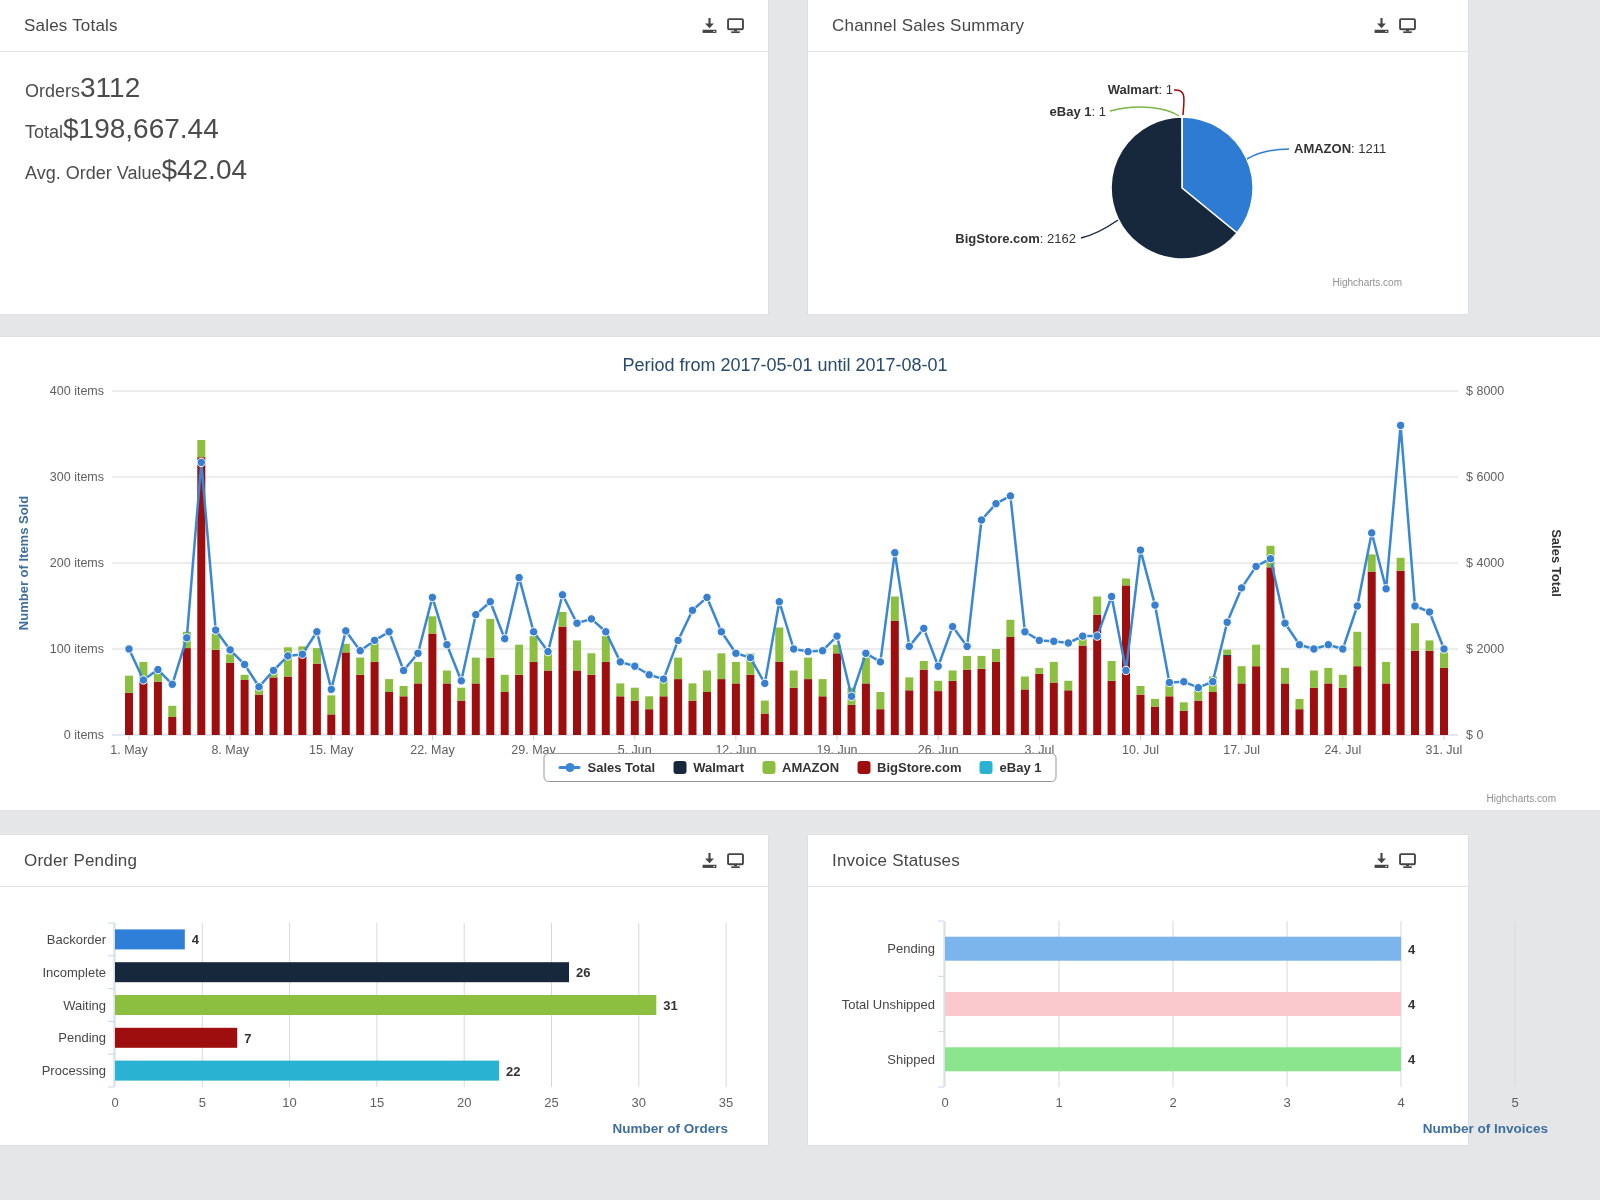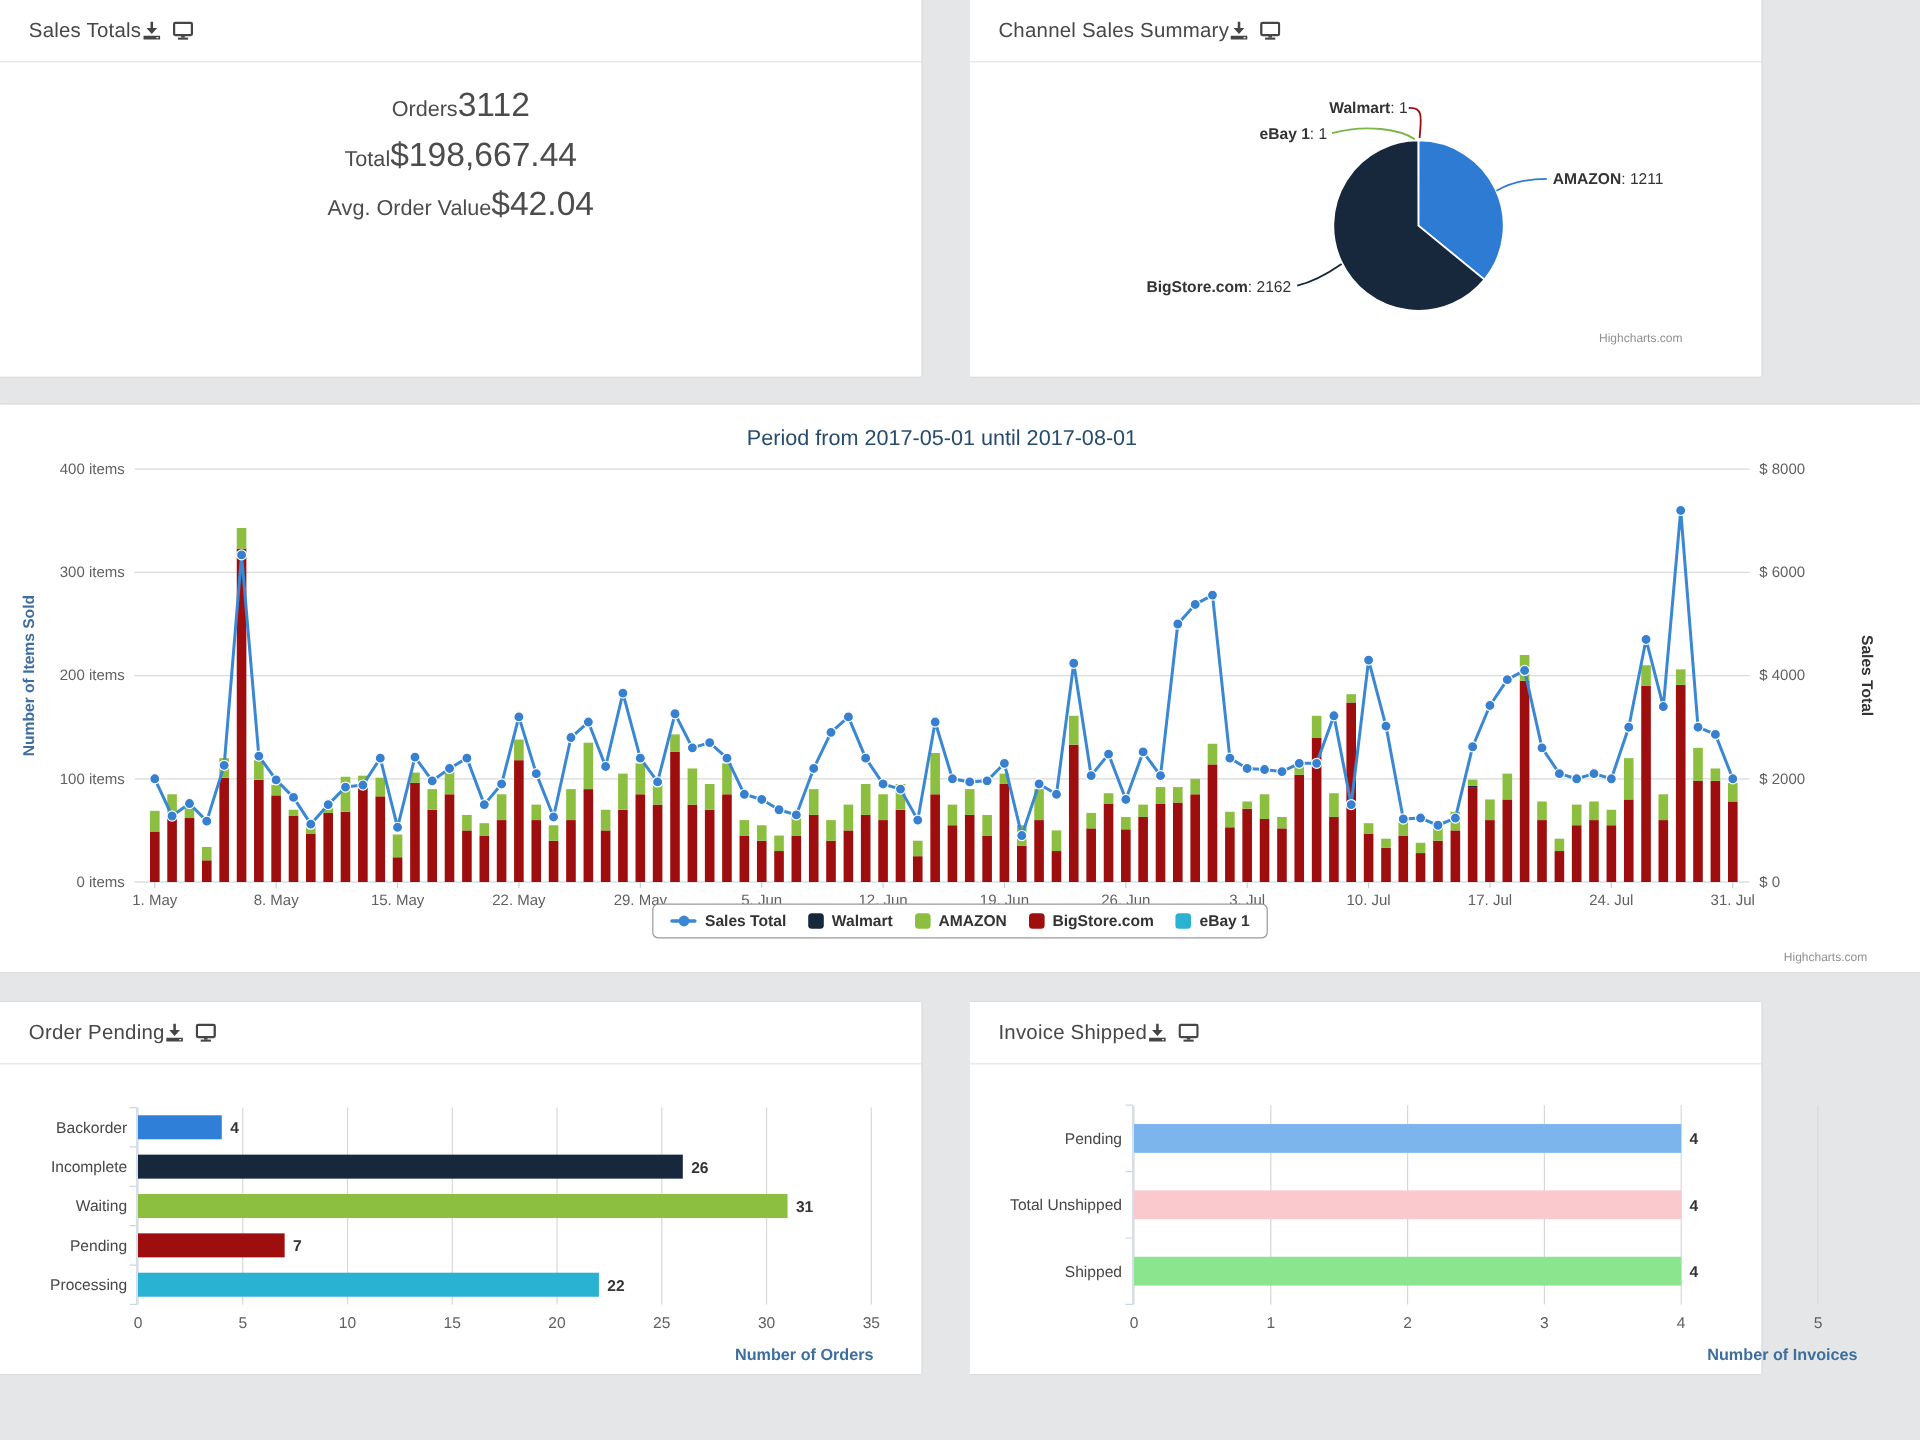--- a/index.html
+++ b/index.html
@@ -10,32 +10,32 @@
     -webkit-font-smoothing:antialiased;
   }
   .row{display:flex;gap:40px}
   .row.top{margin-bottom:23px}
   .row.mid{margin-bottom:25px}
   .panel{background:#ffffff;position:relative;box-shadow:0 0 1px rgba(0,0,0,.18)}
   .panel.w-left{width:768px}
   .panel.w-right{width:660px}
   .panel.w-full{width:1600px}
   .panel-header{
-    height:52px;display:flex;align-items:center;
+    height:52px;display:flex;align-items:center;justify-content:space-between;
     padding:0 24px;border-bottom:1px solid #e4e4e4;box-sizing:border-box;
   }
   .panel.w-right .panel-header,.panel.w-full .panel-header{padding-right:52px}
   .panel-title{font-size:17px;font-weight:400;color:#474747;margin:0;letter-spacing:.2px}
   .hicons{display:flex;gap:9px;align-items:center;color:#454545}
   .hicons .hicon{width:17px;height:17px;display:inline-block;cursor:pointer}
   .hicons svg{display:block;width:100%;height:100%}
   .panel-body{position:relative}
   
   .totals{padding:20px 25px 0 25px}
-  .trow{display:flex;justify-content:center;align-items:baseline;height:41px}
+  .trow{display:flex;justify-content:flex-start;align-items:baseline;height:41px}
   .tlabel{font-size:18px;color:#4c4c4c}
   .tvalue{font-size:28px;color:#4c4c4c}
   .credit{position:absolute;font-size:10px;color:#909090}
   .credit.pie{right:66px;bottom:26px}
   .credit.daily{right:44px;bottom:6px}
   
   #daily-legend{
     position:absolute;left:50%;transform:translateX(-50%);top:416px;
     display:flex;align-items:center;gap:18px;background:#fff;
     border:1px solid #999;border-radius:5px;padding:6px 14px;white-space:nowrap;
@@ -546,21 +546,21 @@
             <text x="106" y="188.1" text-anchor="end" font-size="13" fill="#474747" font-weight="normal">Processing</text>
             <rect x="115" y="173.6" width="384.1" height="20" fill="#29b2d2"></rect>
             <text x="506.12" y="188.6" text-anchor="start" font-size="13" fill="#333" font-weight="600">22</text>
             <text x="728" y="246" text-anchor="end" font-size="13.5" fill="#3e6e9e" font-weight="bold">Number of Orders</text>
           </svg>
       </div>
     </section>
 
     <section class="panel w-right">
       <header class="panel-header">
-        <h2 class="panel-title">Invoice Shipped</h2>
+        <h2 class="panel-title">Invoice Statuses</h2>
         <div class="hicons">
           <span class="hicon">
               <svg viewBox="0 0 16 16">
                 <path fill="currentColor" d="M7 1h2v5h3.2L8 10.6 3.8 6H7z"></path>
                 <path fill="currentColor" d="M1.5 12h13v3h-13z"></path>
                 <rect x="11.6" y="13.1" width="1.6" height="0.9" fill="#fff"></rect>
               </svg>
             </span>
           <span class="hicon">
               <svg viewBox="0 0 16 16">

